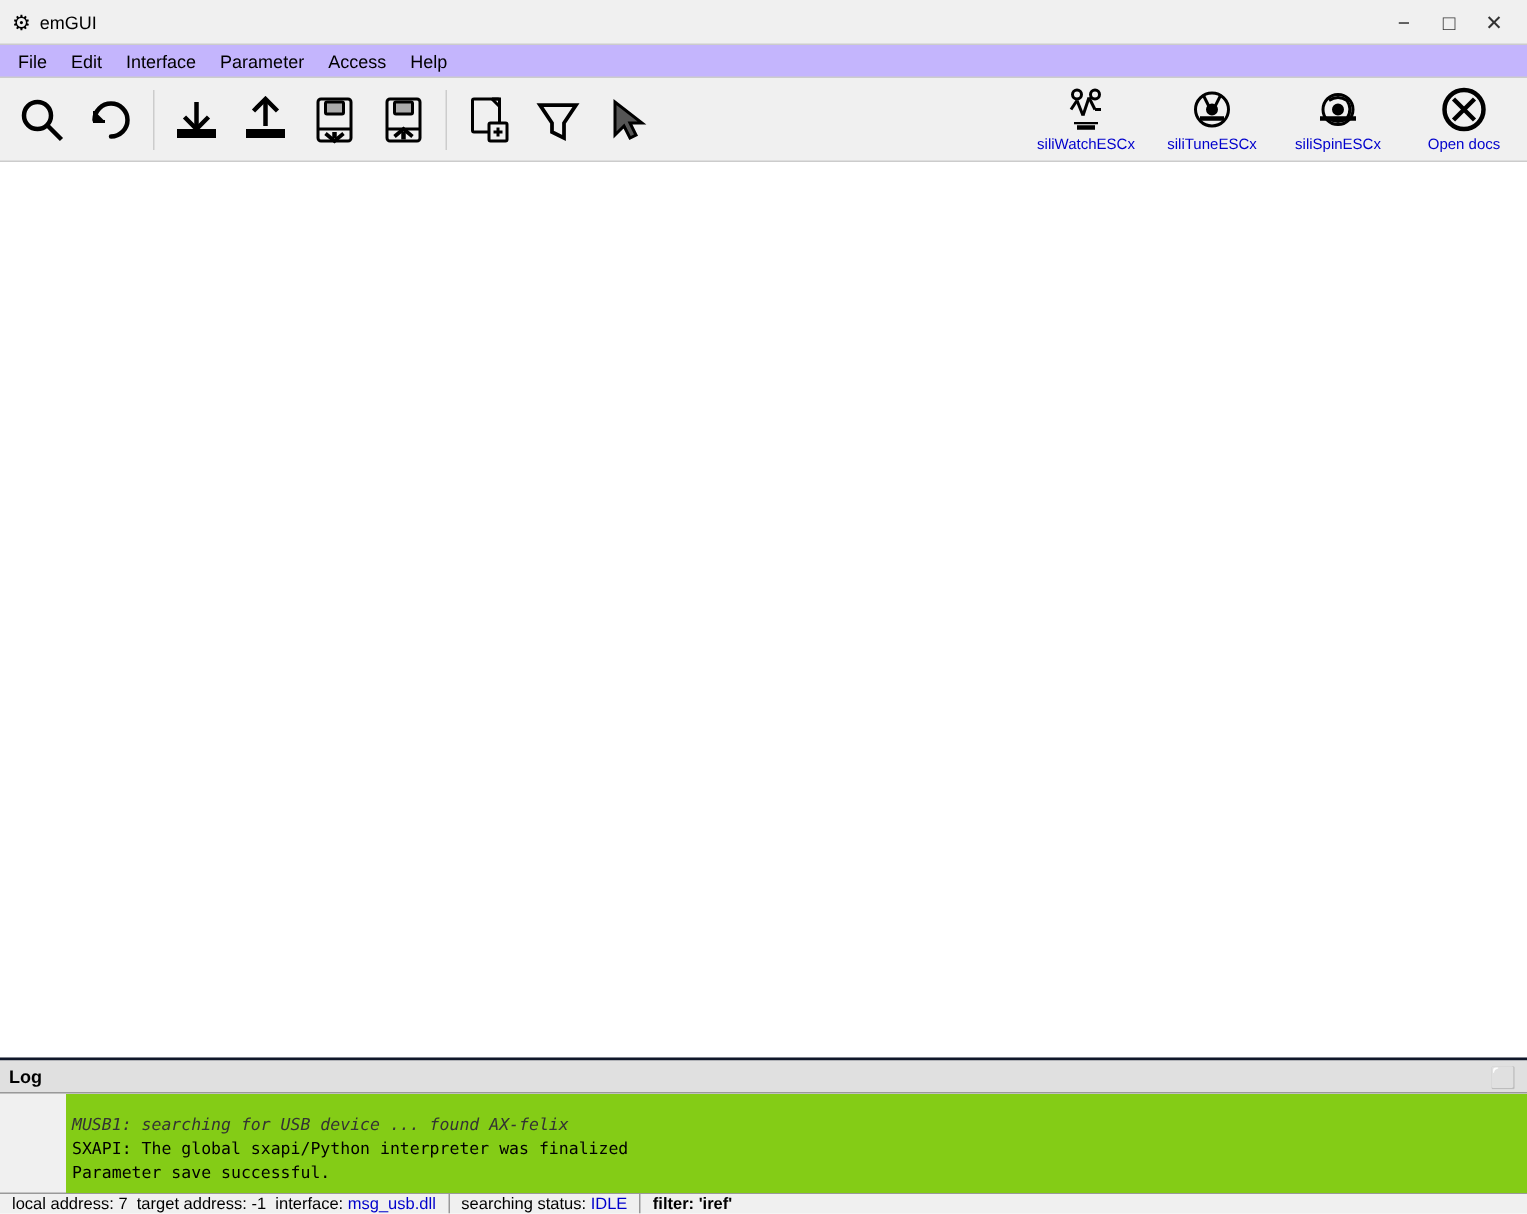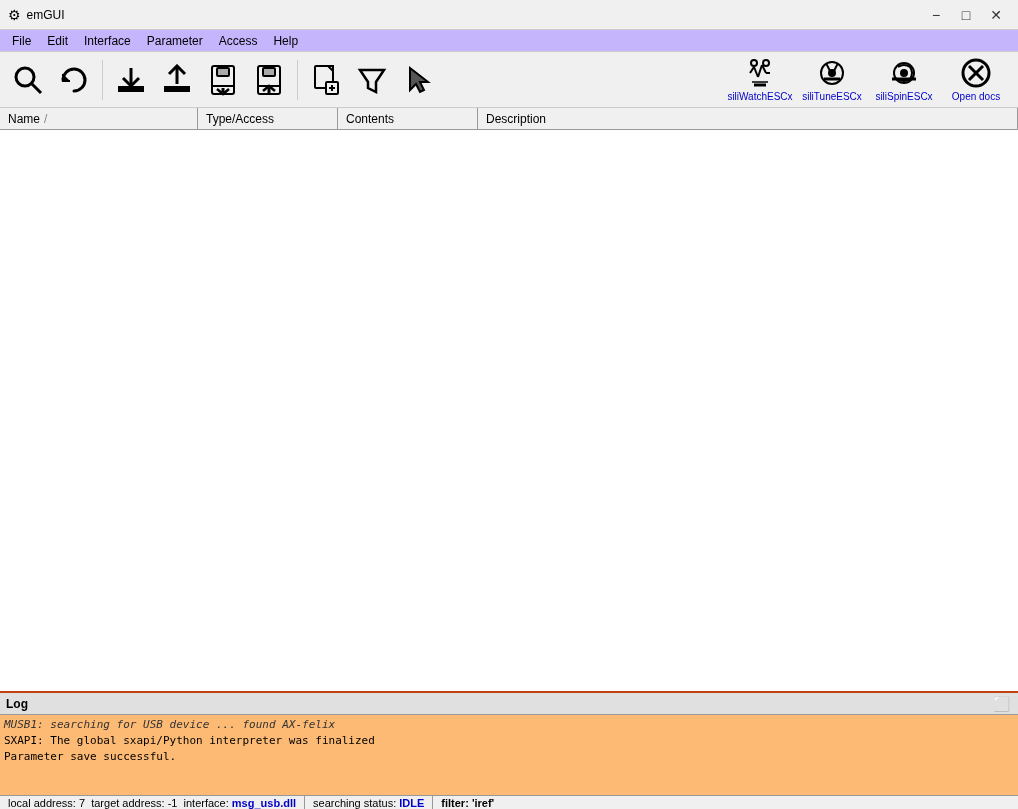--- a/index.html
+++ b/index.html
@@ -97,21 +97,21 @@
     }
     .toolbar-btn svg {
       width: 32px;
       height: 32px;
     }
 
     
     #toolbar-right {
       margin-left: auto;
       display: flex;
-      gap: 0px;
+      gap: 12px;
     }
     .toolbar-plugin-btn {
       width: 72px;
       height: 50px;
       border: none;
       background: transparent;
       cursor: pointer;
       display: flex;
       flex-direction: column;
       align-items: center;
@@ -161,23 +161,23 @@
 
     
     #table-body {
       flex: 1;
       background: white;
       overflow-y: auto;
     }
 
     
     #log-panel {
-      height: 104px;
-      background: #f0f0f0;
-      border-top: 2px solid #c2410c;
+      height: 90px;
+      background: #f0f0f0;
+      border-top: 2px solid #0f172a;
       display: flex;
       flex-direction: column;
     }
     #log-header {
       height: 22px;
       background: #e0e0e0;
       border-bottom: 1px solid #999;
       display: flex;
       align-items: center;
       justify-content: space-between;
@@ -196,24 +196,25 @@
       color: #333;
       width: 20px;
       height: 20px;
       display: flex;
       align-items: center;
       justify-content: center;
     }
     #log-content {
       flex: 1;
       overflow-y: auto;
-      padding: 2px 4px;
+      padding: 13px 4px;
       font-size: 11px;
       font-family: monospace;
-      background: #fdba74;
+      background: #84cc16;
+      margin-left: 44px;
     }
     #log-content .log-line {
       line-height: 16px;
     }
     #log-content .log-line.italic { font-style: italic; color: #333; }
 
     
     #status-bar {
       height: 14px;
       background: #f0f0f0;
@@ -225,21 +226,21 @@
     .status-segment {
       padding: 0 8px;
       font-size: 11px;
       color: #000;
       border-right: 1px solid #999;
       height: 100%;
       display: flex;
       align-items: center;
     }
     .status-segment:last-child { border-right: none; font-weight: bold; }
-    .status-highlight { color: #0000cc; font-weight: bold; }
+    .status-highlight { color: #0000cc; font-weight: normal; }
 
     
     ::-webkit-scrollbar { width: 16px; }
     ::-webkit-scrollbar-track { background: #f0f0f0; }
     ::-webkit-scrollbar-thumb { background: #c0c0c0; border: 1px solid #999; }
     ::-webkit-scrollbar-button { background: #e0e0e0; border: 1px solid #999; height: 16px; }
   </style>
 </head>
 <body>
 
@@ -387,35 +388,20 @@
         <line x1="9" y1="9" x2="23" y2="23" stroke-width="3"></line>
         <line x1="23" y1="9" x2="9" y2="23" stroke-width="3"></line>
       </svg>
       <span class="toolbar-plugin-label">Open docs</span>
     </button>
   </div>
 </div>
 
 <div id="main-area">
 
-  <div id="table-header">
-    <div class="col-header col-name">
-      <span>Name</span>
-      <span style="margin-left:4px; color:#888;">/</span>
-    </div>
-    <div class="col-header col-type">
-      <span>Type/Access</span>
-    </div>
-    <div class="col-header col-contents">
-      <span>Contents</span>
-    </div>
-    <div class="col-header col-description">
-      <span>Description</span>
-    </div>
-  </div>
 
   <div id="table-body">
   </div>
 </div>
 
 <div id="log-panel">
   <div id="log-header">
     <span id="log-title">Log</span>
     <button id="log-expand-btn">⬜</button>
   </div>

